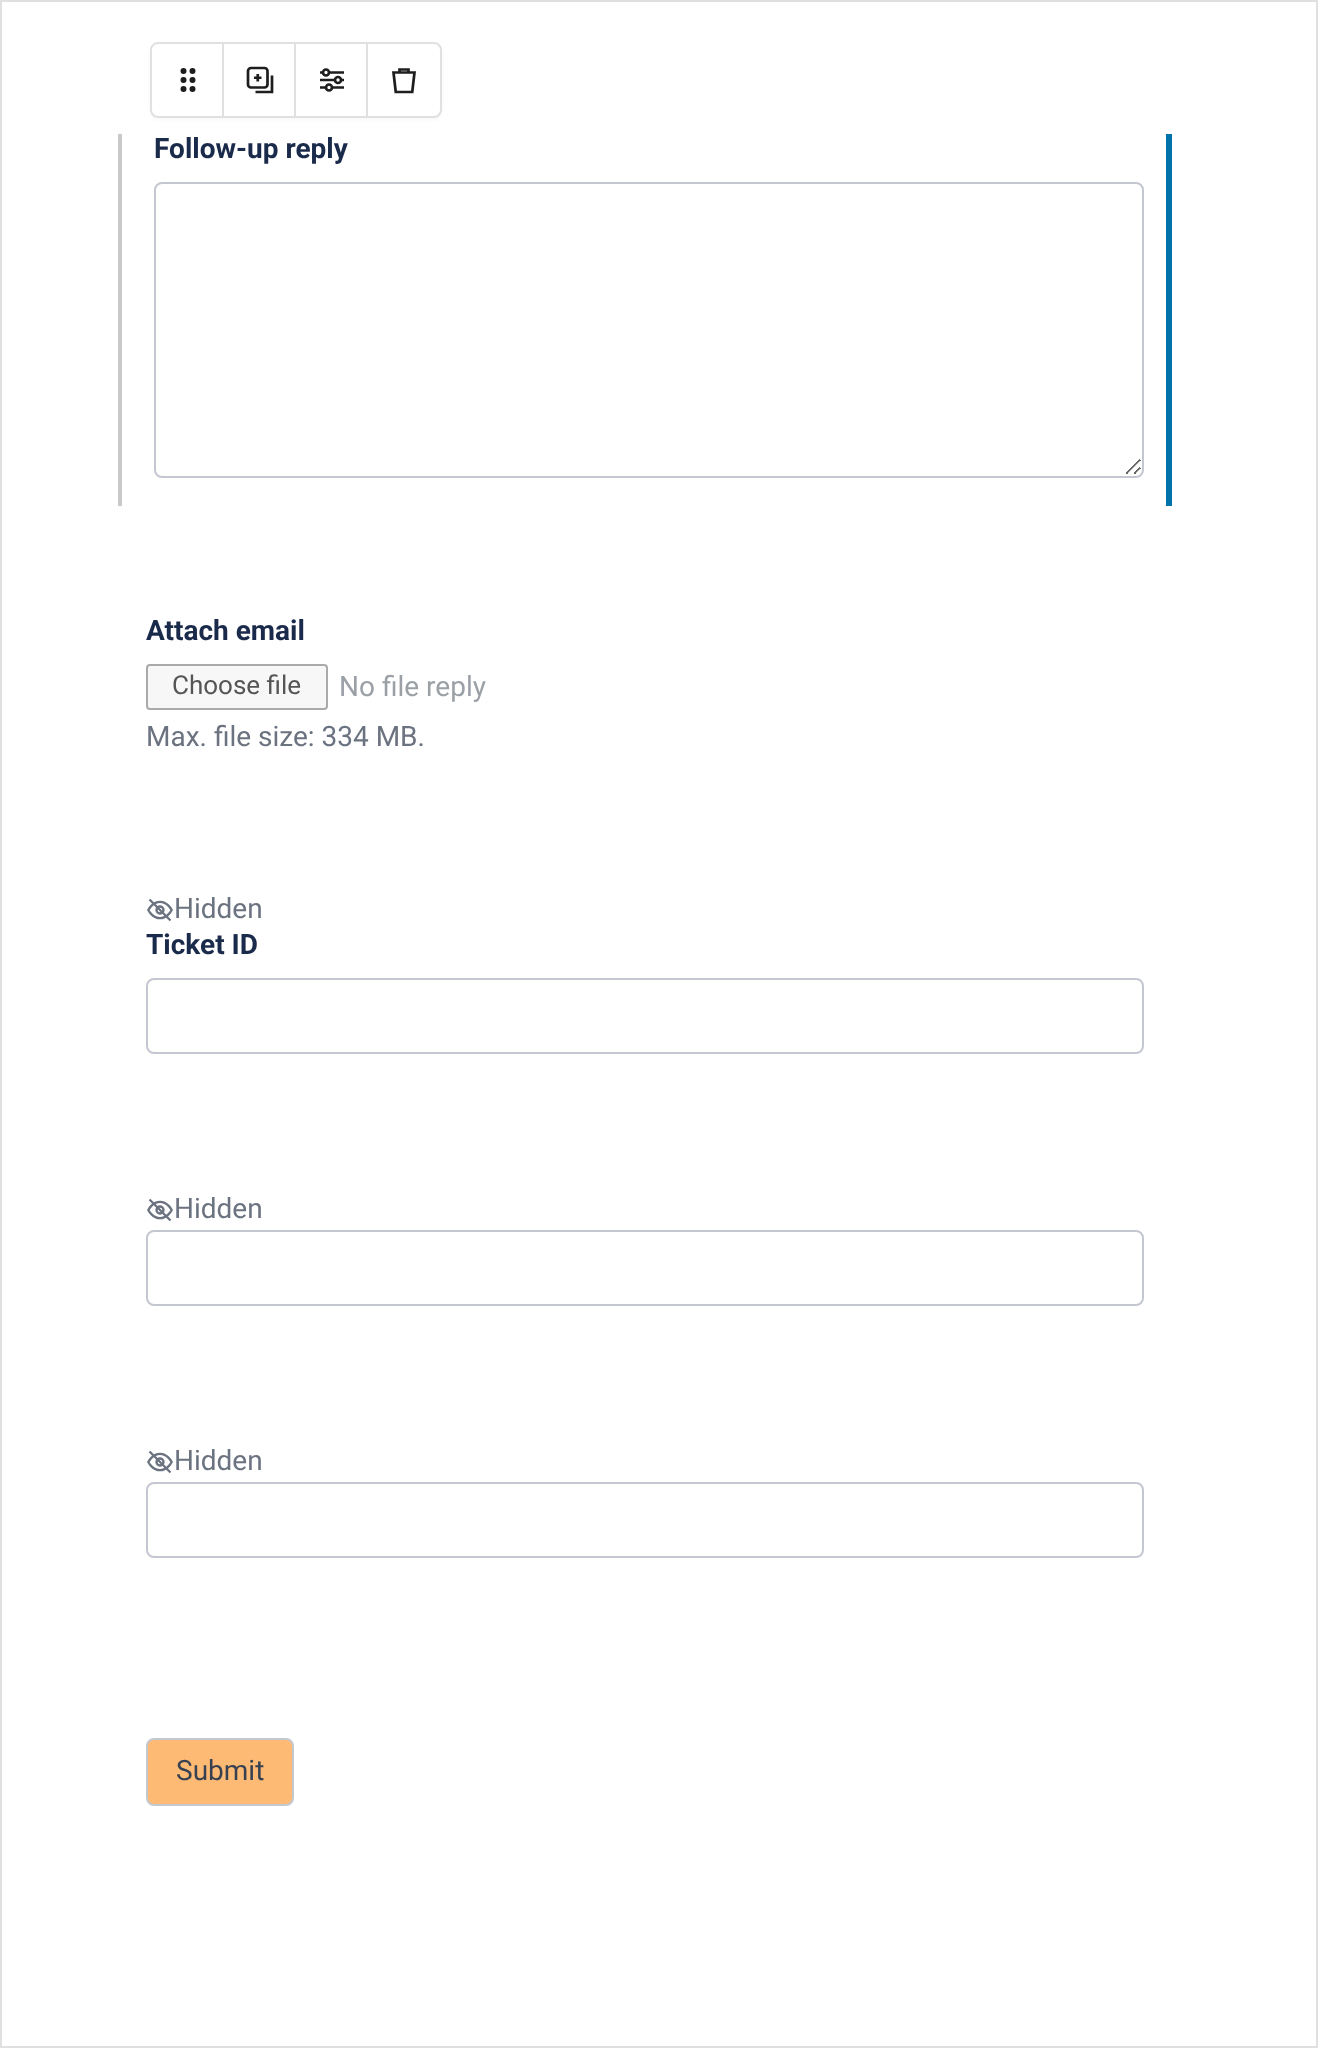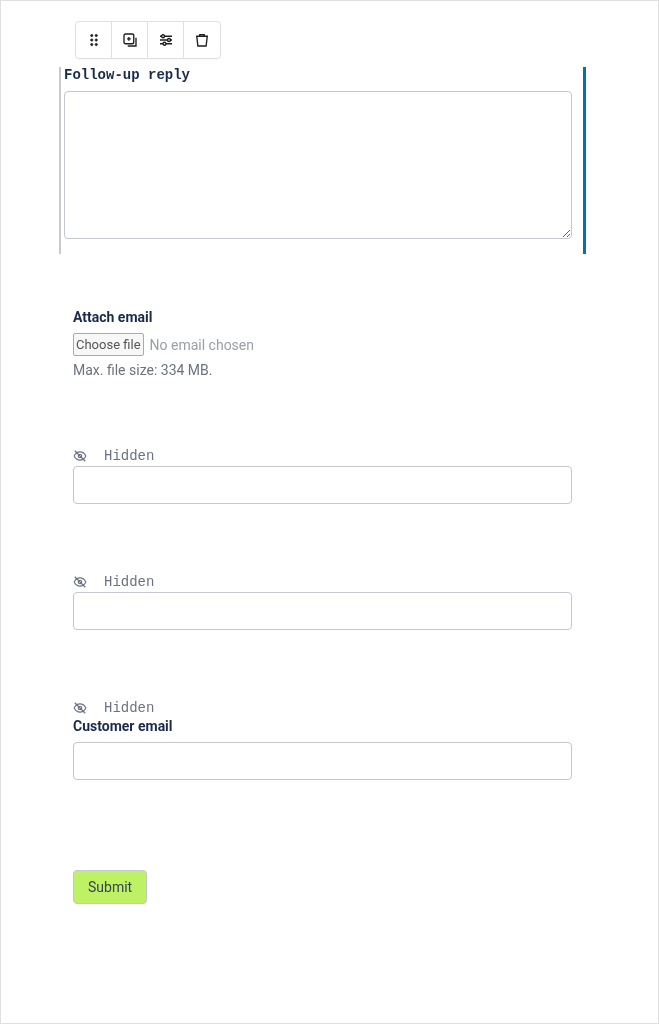--- a/index.html
+++ b/index.html
@@ -48,24 +48,23 @@
       width: 18px;
       height: 18px;
       stroke: #1e1e1e;
       fill: none;
     }
     .drag-handle svg circle {
       fill: #1e1e1e;
     }
     .block-selected {
       position: relative;
-      padding-left: 5px;
+      padding-left: 18px;
       padding-right: 14px;
       margin-bottom: 65px;
-      font-family: Liberation Mono, monospace;
     }
     .block-selected::before {
       content: "";
       position: absolute;
       left: 0;
       top: 0;
       bottom: -10px;
       width: 2px;
       background: #c9c9c9;
     }
@@ -101,44 +100,43 @@
       padding: 0 14px;
     }
     .file-row {
       display: flex;
       align-items: center;
       gap: 6px;
       margin-bottom: 6px;
     }
     .choose-file-btn {
       font-size: 13px;
-      padding: 3px 2px;
+      padding: 3px 12px;
       border: 1px solid #aaa;
       background: #f7f7f7;
       border-radius: 2px;
       color: #555;
       cursor: pointer;
       font-family: inherit;
     }
     .no-file-text {
       font-size: 14px;
       color: #9aa0a6;
     }
     .help-text {
       font-size: 14px;
       color: #6b7280;
     }
     .hidden-badge {
       display: flex;
       align-items: center;
-      gap: 17px;
+      gap: 0;
       font-size: 14px;
       color: #6b7280;
       margin-bottom: 2px;
-      font-family: Liberation Mono, monospace;
     }
     .hidden-badge svg {
       width: 14px;
       height: 14px;
     }
     .text-input {
       width: 100%;
       height: 38px;
       border: 1px solid #c5c7d0;
       border-radius: 4px;
@@ -149,21 +147,21 @@
     }
     .submit-row {
       padding: 0 14px;
       margin-top: 90px;
     }
     .submit-btn {
       font-size: 14px;
       padding: 8px 14px;
       border: 1px solid #c5c7d0;
       border-radius: 4px;
-      background: #bef264;
+      background: #fdba74;
       color: #374151;
       cursor: pointer;
       font-family: inherit;
     }
   </style>
 </head>
 <body>
 
 
 
@@ -205,34 +203,35 @@
 
   <div class="block-selected">
     <label class="field-label">Follow-up reply</label>
     <textarea class="textarea-field" style=""></textarea>
   </div>
 
   <div class="field-block">
     <label class="field-label">Attach email</label>
     <div class="file-row">
       <button class="choose-file-btn">Choose file</button>
-      <span class="no-file-text">No email chosen</span>
+      <span class="no-file-text">No file reply</span>
     </div>
     <div class="help-text">Max. file size: 334 MB.</div>
   </div>
 
   <div class="field-block">
     <div class="hidden-badge">
       <svg viewBox="0 0 24 24" fill="none" stroke="#6b7280" stroke-width="2">
         <path d="M2 12s3.5-7 10-7 10 7 10 7-3.5 7-10 7S2 12 2 12z"></path>
         <circle cx="12" cy="12" r="3"></circle>
         <path d="M3 3l18 18"></path>
       </svg>
       <span>Hidden</span>
     </div>
+    <label class="field-label">Ticket ID</label>
     <input type="text" class="text-input" style="">
   </div>
 
   <div class="field-block">
     <div class="hidden-badge">
       <svg viewBox="0 0 24 24" fill="none" stroke="#6b7280" stroke-width="2">
         <path d="M2 12s3.5-7 10-7 10 7 10 7-3.5 7-10 7S2 12 2 12z"></path>
         <circle cx="12" cy="12" r="3"></circle>
         <path d="M3 3l18 18"></path>
       </svg>
@@ -243,21 +242,20 @@
 
   <div class="field-block">
     <div class="hidden-badge">
       <svg viewBox="0 0 24 24" fill="none" stroke="#6b7280" stroke-width="2">
         <path d="M2 12s3.5-7 10-7 10 7 10 7-3.5 7-10 7S2 12 2 12z"></path>
         <circle cx="12" cy="12" r="3"></circle>
         <path d="M3 3l18 18"></path>
       </svg>
       <span>Hidden</span>
     </div>
-    <label class="field-label">Customer email</label>
     <input type="text" class="text-input" style="">
   </div>
 
   <div class="submit-row">
     <button class="submit-btn">Submit</button>
   </div>
 
 </div>
 
 

